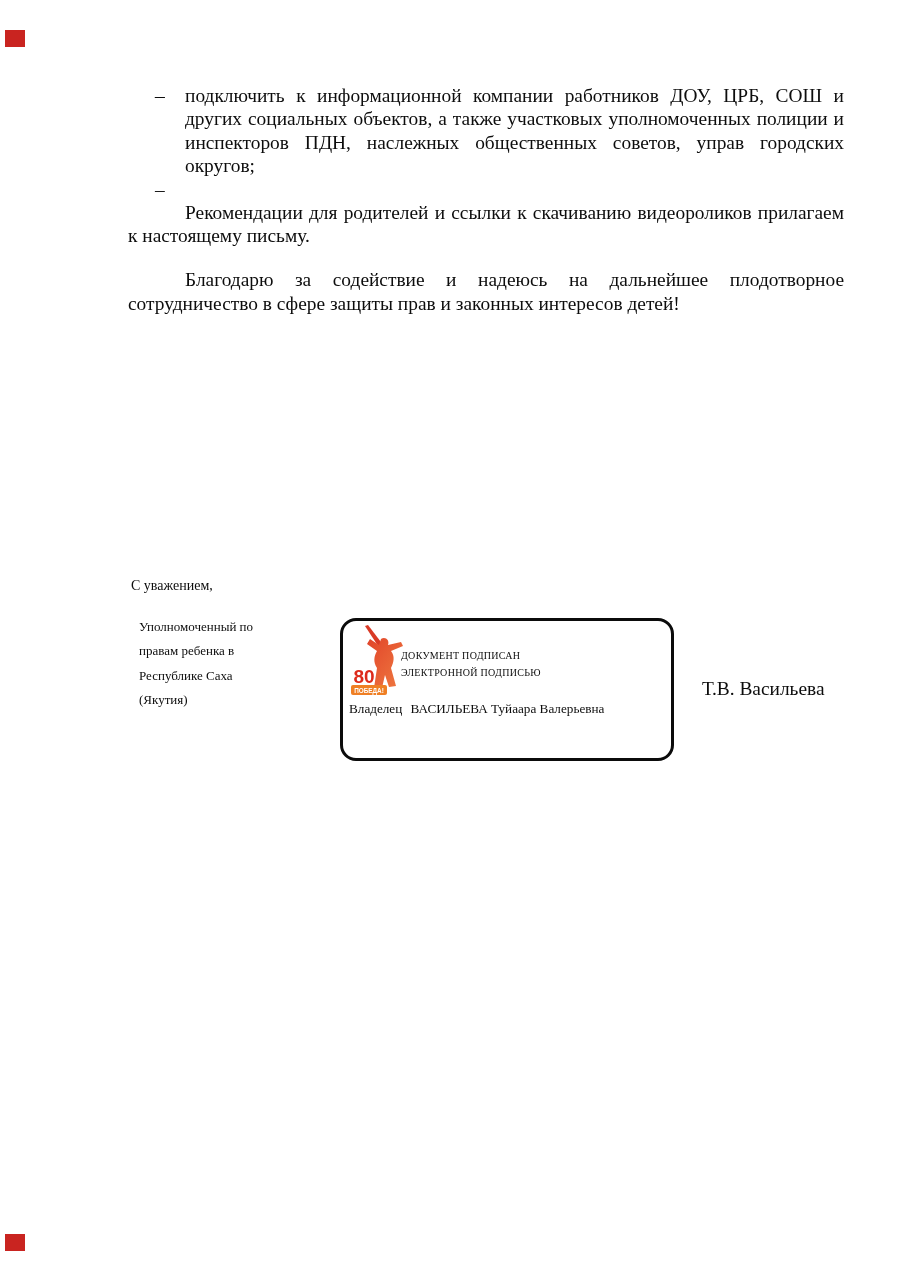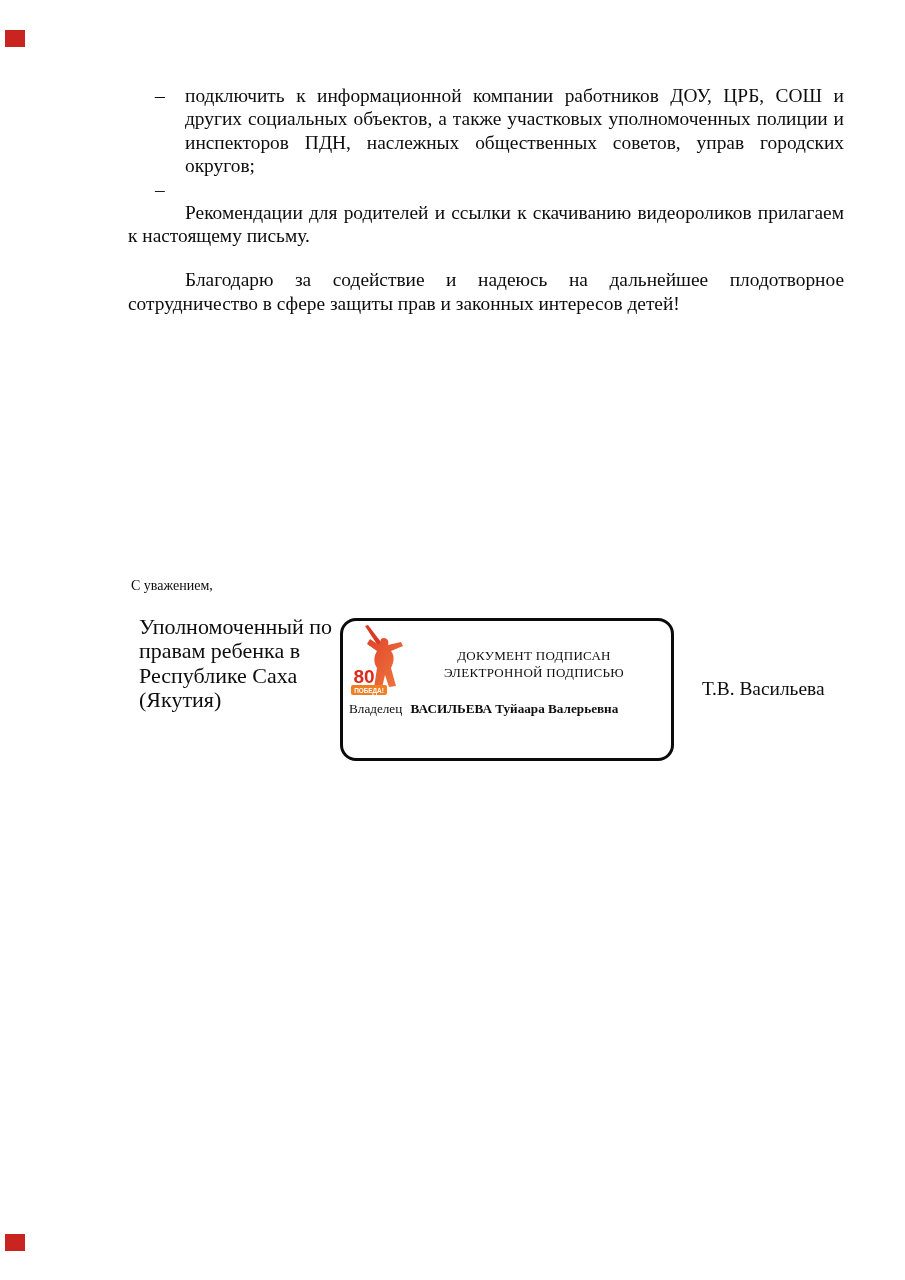--- a/index.html
+++ b/index.html
@@ -48,21 +48,21 @@
 
   .closing {
     position:absolute;
     left:131px; top:572px;
     font-size:14px;
     margin-top:6px;
   }
   .sig-title {
     position:absolute;
     left:139px; top:615px;
-    font-size:22px;
+    font-size:13px;
     line-height:24.4px;
   }
   .signer-name {
     position:absolute;
     left:702px; top:678px;
     font-size:19.4px;
   }
 
   .stamp {
     position:absolute;
@@ -74,34 +74,33 @@
     background:#ffffff;
   }
   .stamp-logo {
     position:absolute;
     left:8px; top:4px;
     width:52px; height:72px;
   }
   .stamp-heading {
     position:absolute;
     left:58px; right:4px; top:26px;
-    text-align:center;
-    font-size:13px;
+    font-size:10px;
     line-height:17.2px;
     letter-spacing:0.3px;
   }
   .stamp-certs {
     position:absolute;
     left:6px; right:4px; top:79px;
     font-size:13.2px;
     line-height:18.4px;
     white-space:nowrap;
   }
   .stamp-certs .gap-l { margin-left:5px; }
-  .bold { font-weight:bold; }
+  .bold { font-weight:normal; }
 </style>
 </head>
 <body>
 
 <div class="page">
 
   <div class="red-mark top"></div>
   <div class="red-mark bottom"></div>
 
   <div class="body-block">

